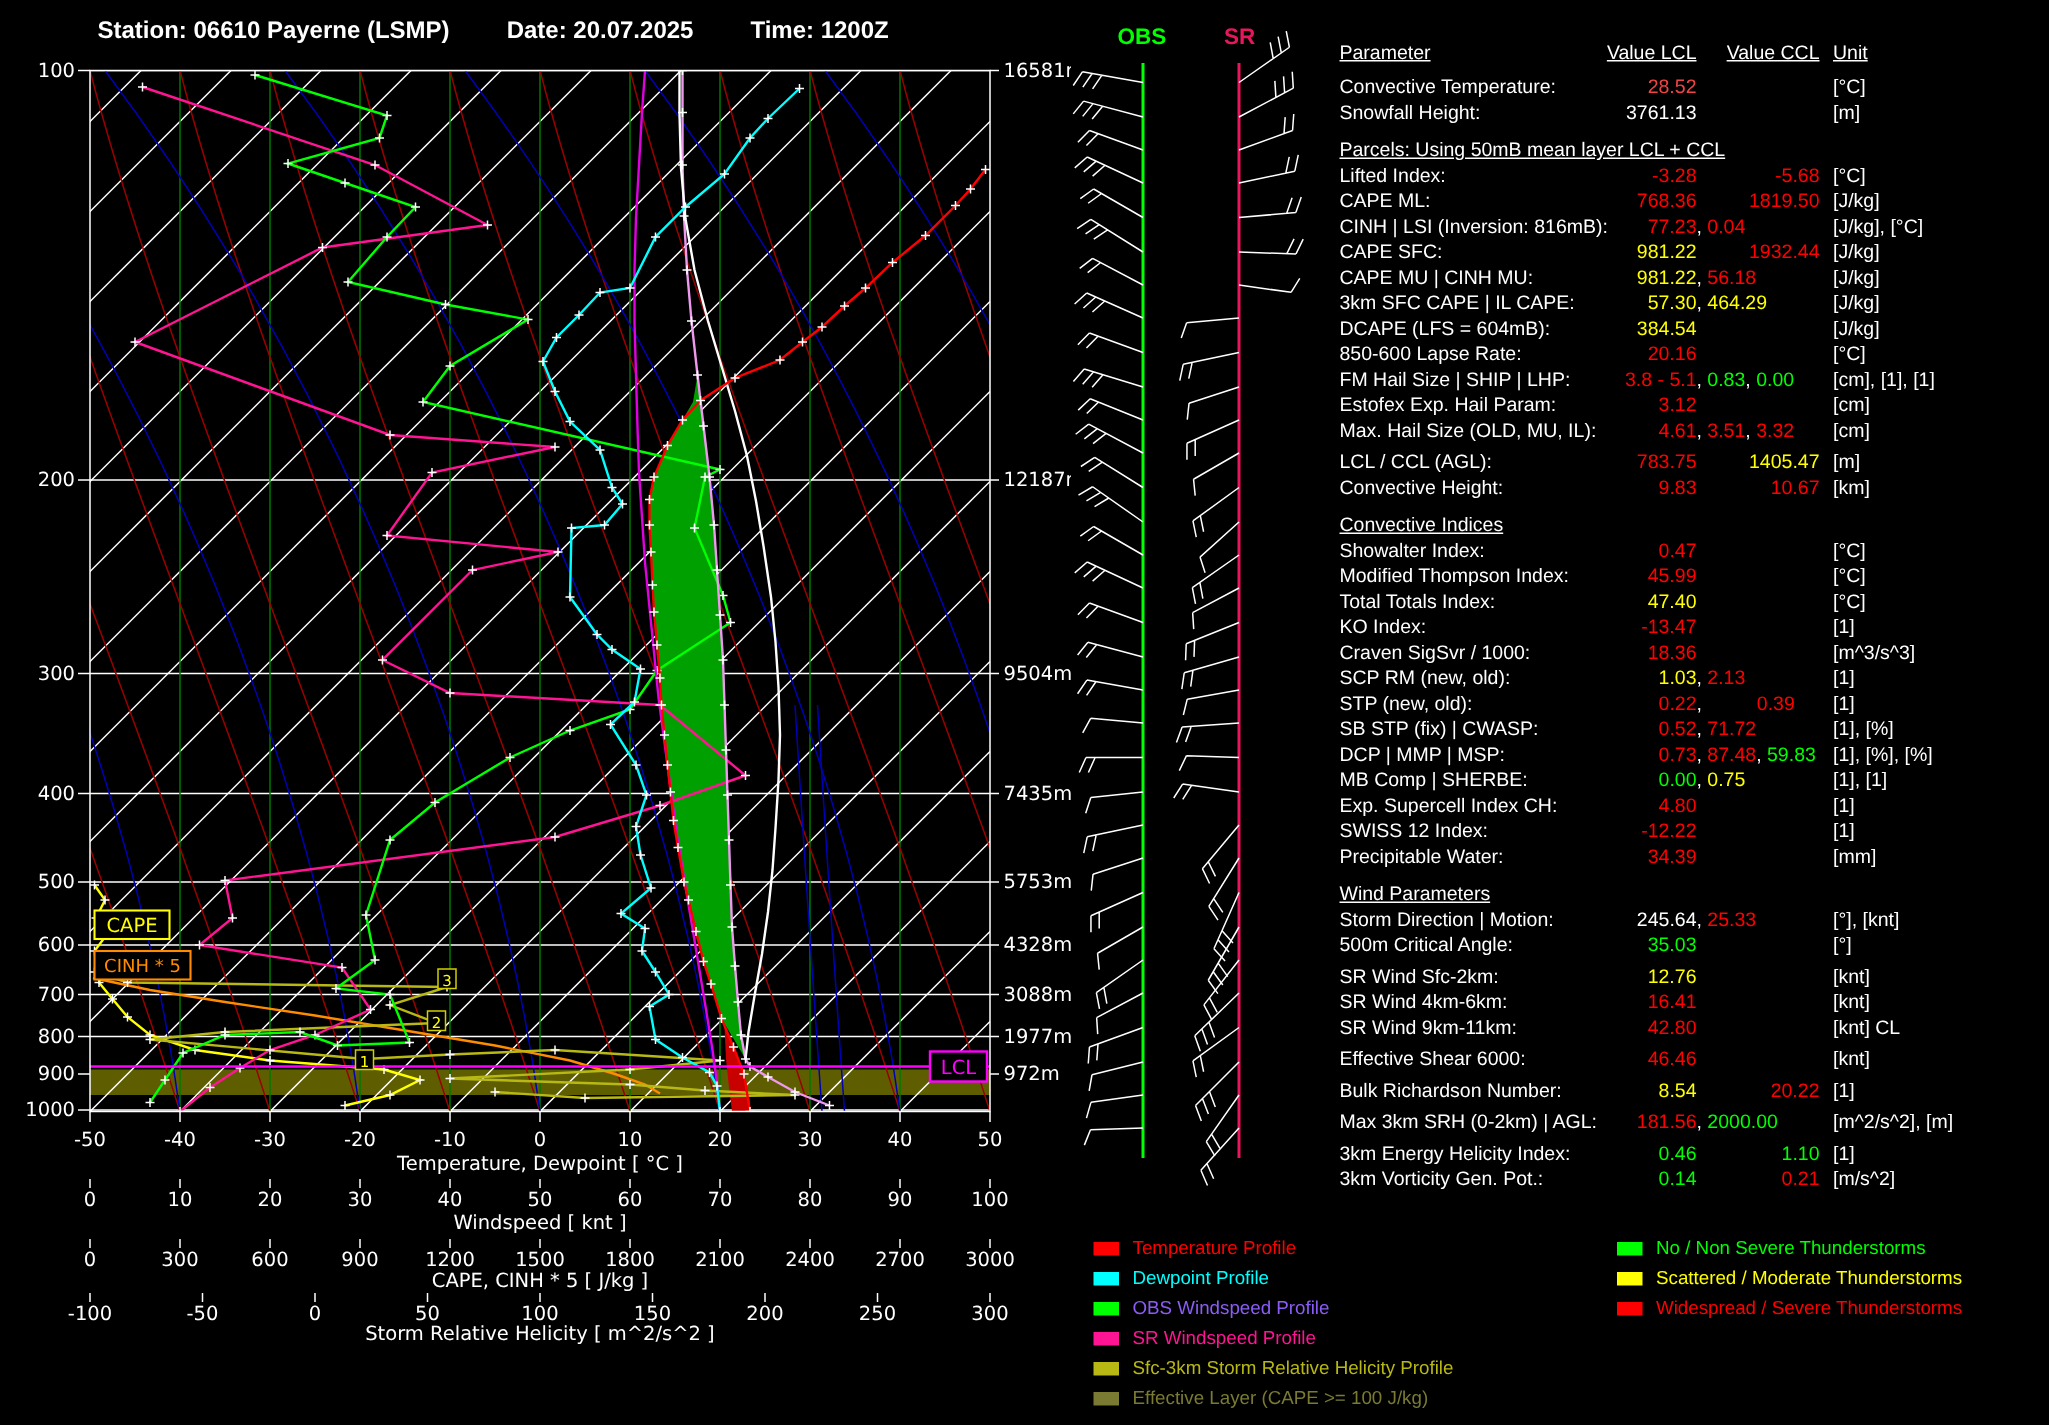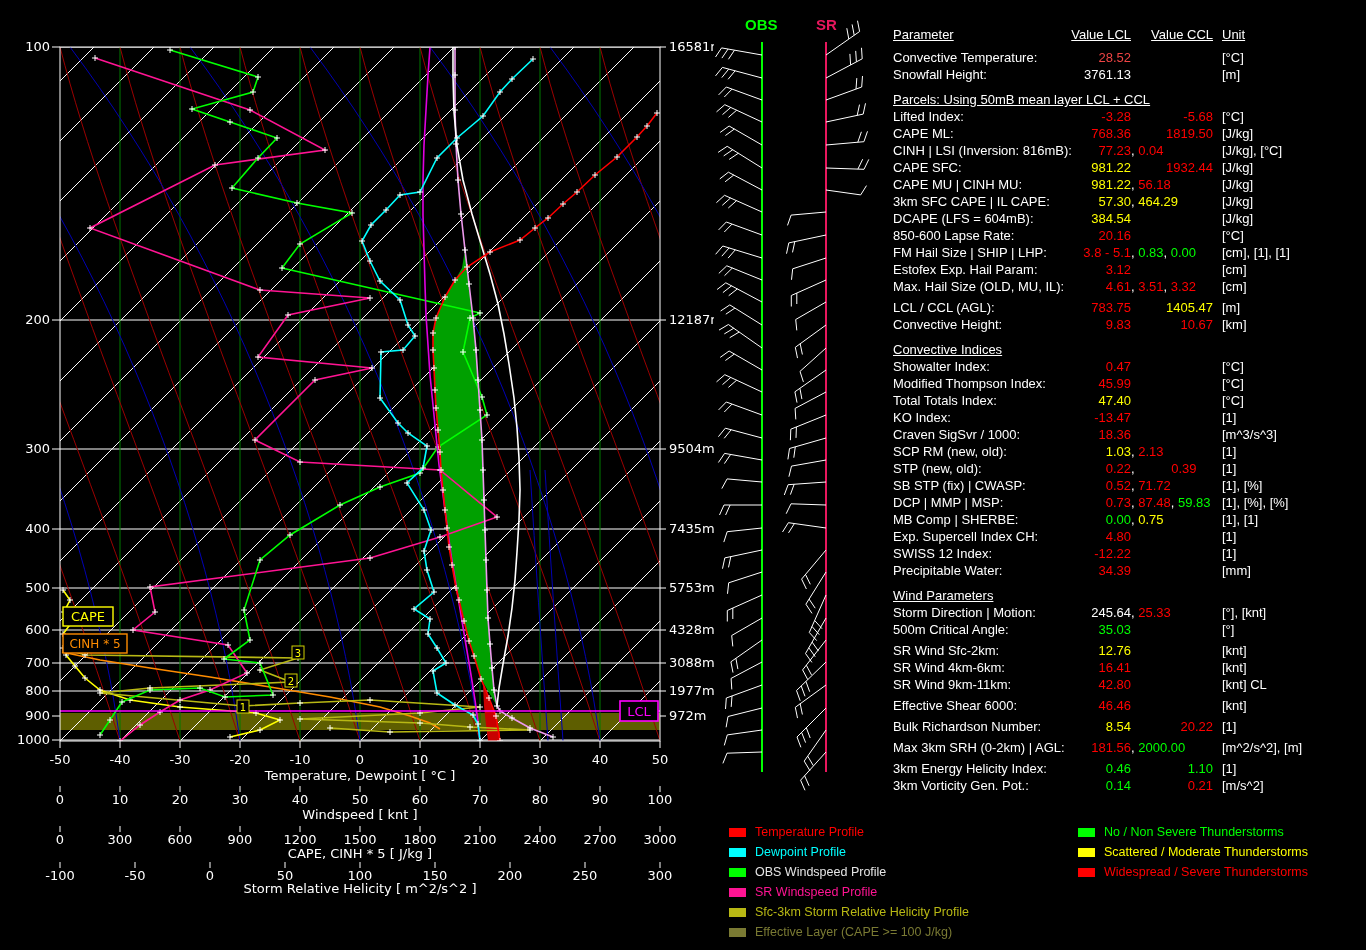--- a/index.html
+++ b/index.html
@@ -25,20 +25,23 @@
   #legendL{left:729px;top:822px;}
   #legendR{left:1078px;top:822px;}
   .lg-row{display:flex;align-items:center;height:20px;white-space:nowrap;}
   .sw{display:inline-block;width:17px;height:9px;margin-right:9px;}
   text{font-family:"DejaVu Sans","Liberation Sans",sans-serif;}
 </style>
 </head>
 <body>
 
 <div id="root">
+  <div class="title">
+    <span>Station: 06610 Payerne (LSMP)</span><span>Date: 20.07.2025</span><span>Time: 1200Z</span>
+  </div>
   <svg id="skewt" width="714" height="950">
       <defs>
         <clipPath id="pc">
           <rect x="60" y="47" width="600" height="694"></rect>
         </clipPath>
       </defs>
       <g clip-path="url(#pc)">
         <g stroke="#ffffff" stroke-width="1">
           <line x1="60" y1="47" x2="660" y2="47"></line>
           <line x1="60" y1="320" x2="660" y2="320"></line>
@@ -826,21 +829,21 @@
       <div class="lg-row">
         <span class="sw" style="background: rgb(255, 0, 0);"></span>
         <span style="color: rgb(255, 0, 0);">Temperature Profile</span>
       </div>
       <div class="lg-row">
         <span class="sw" style="background: rgb(0, 255, 255);"></span>
         <span style="color: rgb(0, 255, 255);">Dewpoint Profile</span>
       </div>
       <div class="lg-row">
         <span class="sw" style="background: rgb(0, 255, 0);"></span>
-        <span style="color: #e5e5e5;">OBS Windspeed Profile</span>
+        <span style="color: #8b5cf6;">OBS Windspeed Profile</span>
       </div>
       <div class="lg-row">
         <span class="sw" style="background: rgb(255, 20, 147);"></span>
         <span style="color: rgb(255, 20, 147);">SR Windspeed Profile</span>
       </div>
       <div class="lg-row">
         <span class="sw" style="background: rgb(184, 184, 20);"></span>
         <span style="color: rgb(184, 184, 20);">Sfc-3km Storm Relative Helicity Profile</span>
       </div>
       <div class="lg-row">

